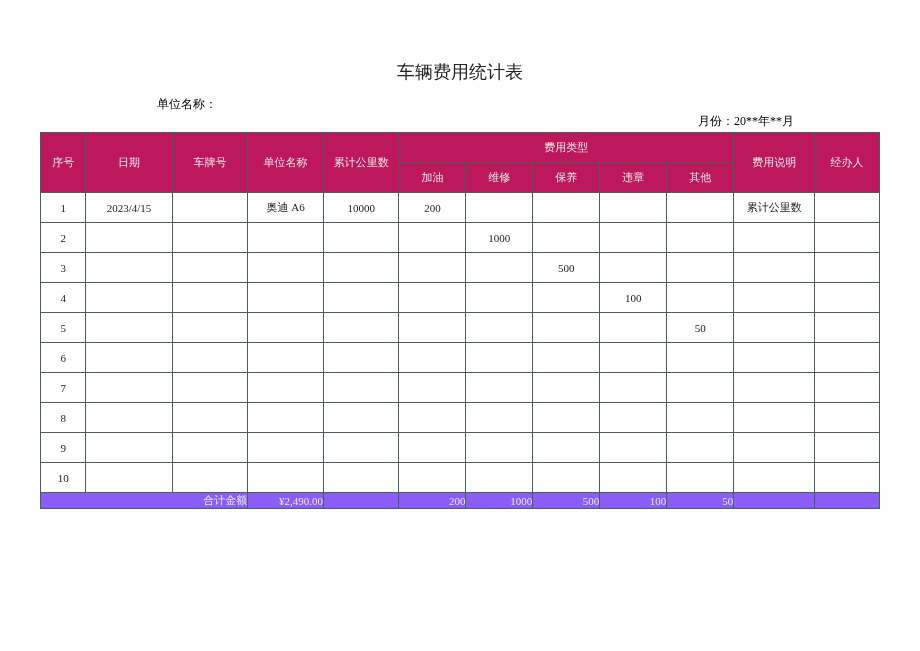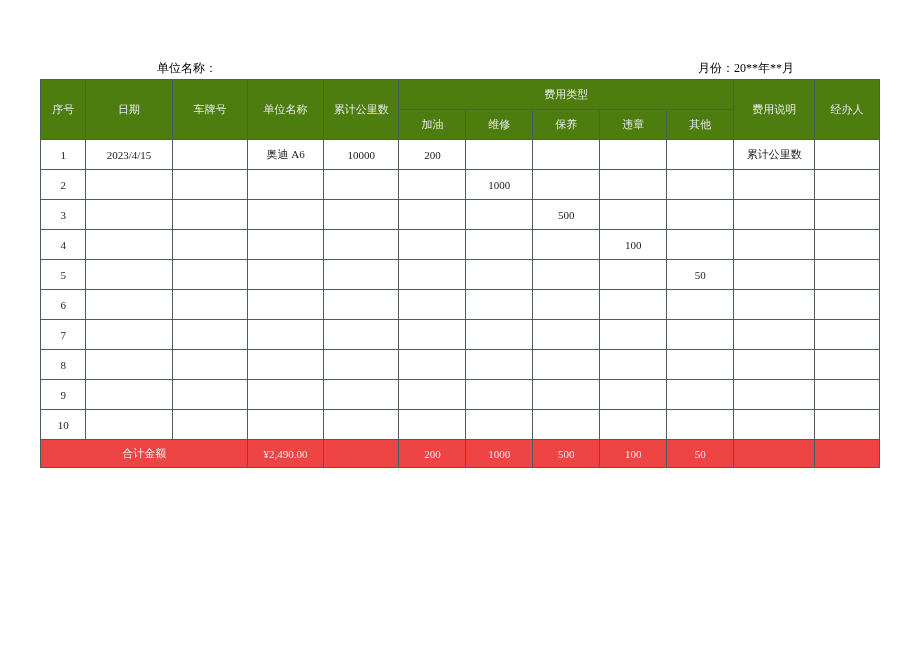--- a/index.html
+++ b/index.html
@@ -19,62 +19,65 @@
       font-size: 18px;
       font-weight: normal;
       margin-bottom: 12px;
       color: #222;
     }
     .meta-row {
       display: flex;
       font-size: 12px;
       margin-bottom: 2px;
       padding: 0 2px;
+      flex-direction: column;
     }
     .meta-left { flex: 0 0 auto; margin-left: 115px; }
     .meta-right { margin-left: auto; margin-right: 84px; }
     table {
       border-collapse: collapse;
       width: 100%;
       table-layout: fixed;
     }
     th, td {
       border: 1px solid #4a5d5d;
       text-align: center;
       vertical-align: middle;
       font-weight: normal;
       font-size: 11px;
       height: 30px;
     }
     th.hdr, td.hdr {
-      background: #4d7c0f;
+      background: #be185d;
       color: #e8e8e8;
     }
     td.body {
       background: #fff;
       color: #222;
     }
     tr.totals td {
-      background: #ef4444;
+      background: #8b5cf6;
       color: #e8e8e8;
-      height: 28px;
+      height: 16px;
+      text-align: right;
     }
     .col-seq   { width: 42px; }
     .col-date  { width: 80px; }
     .col-plate { width: 70px; }
     .col-model { width: 70px; }
     .col-km    { width: 70px; }
     .col-fee   { width: 62px; }
     .col-desc  { width: 75px; }
     .col-agent { width: 60px; }
   </style>
 </head>
 <body>
 
 <div class="container">
+  <h1 class="title">车辆费用统计表</h1>
 
   <div class="meta-row">
     <span class="meta-left">单位名称：</span>
     <span class="meta-right">月份：20**年**月</span>
   </div>
 
   <table>
     <colgroup>
       <col class="col-seq">
         <col class="col-date">

